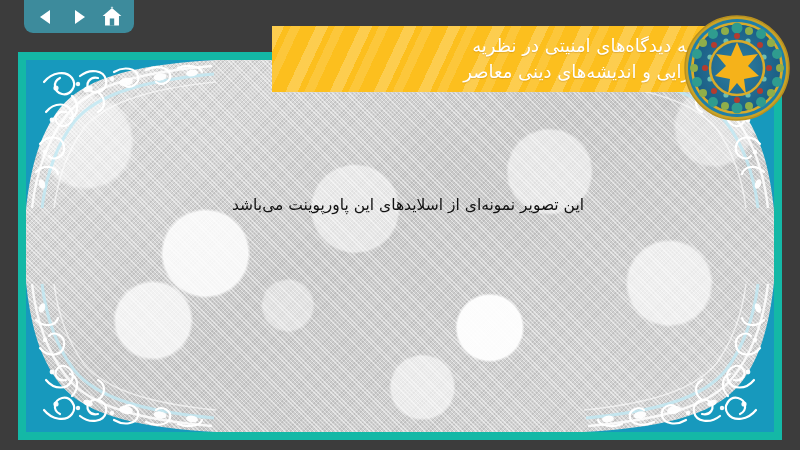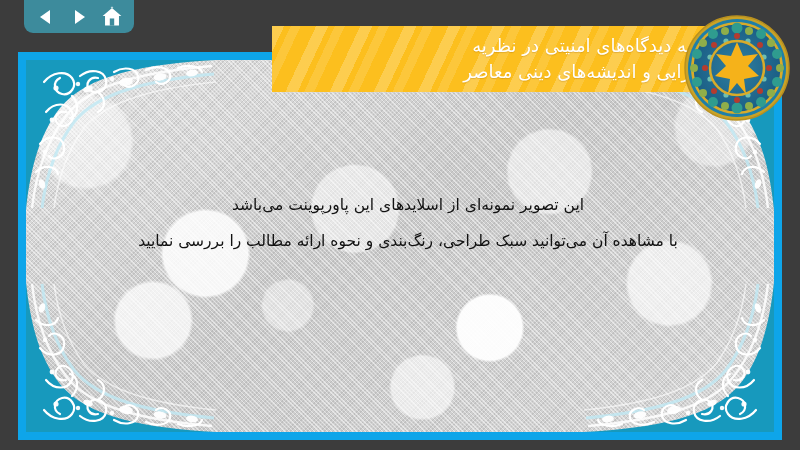--- a/index.html
+++ b/index.html
@@ -49,21 +49,21 @@
   }
   .nav-btn svg { display: block; }
 
   
   #slide {
     position: absolute;
     left: 18px;
     top: 52px;
     width: 764px;
     height: 388px;
-    background: #0ea5e9;
+    background: #14b8a6;
     overflow: hidden;
     z-index: 10;
   }
 
   
   #canvas {
     position: absolute;
     left: 8px;
     top: 8px;
     right: 8px;
@@ -323,21 +323,20 @@
             <circle cx="86" cy="19" r="2.2"></circle>
             <circle cx="26" cy="60" r="2.4"></circle>
             <circle cx="19" cy="92" r="2.2"></circle>
             <ellipse cx="16" cy="124" rx="5" ry="3" transform="rotate(70 16 124)"></ellipse>
           </g>
         </svg>
       </div>
 
       <div id="body-text">
         <div class="body-line">این تصویر نمونه‌ای از اسلایدهای این پاورپوینت می‌باشد</div>
-        <div class="body-line">با مشاهده آن می‌توانید سبک طراحی، رنگ‌بندی و نحوه ارائه مطالب را بررسی نمایید</div>
       </div>
 
     </div>
   </div>
 
   <div id="title-banner">
     <div class="title-line">مقایسه دیدگاه‌های امنیتی در نظریه</div>
     <div class="title-line">واقع‌گرایی و اندیشه‌های دینی معاصر</div>
   </div>
 

